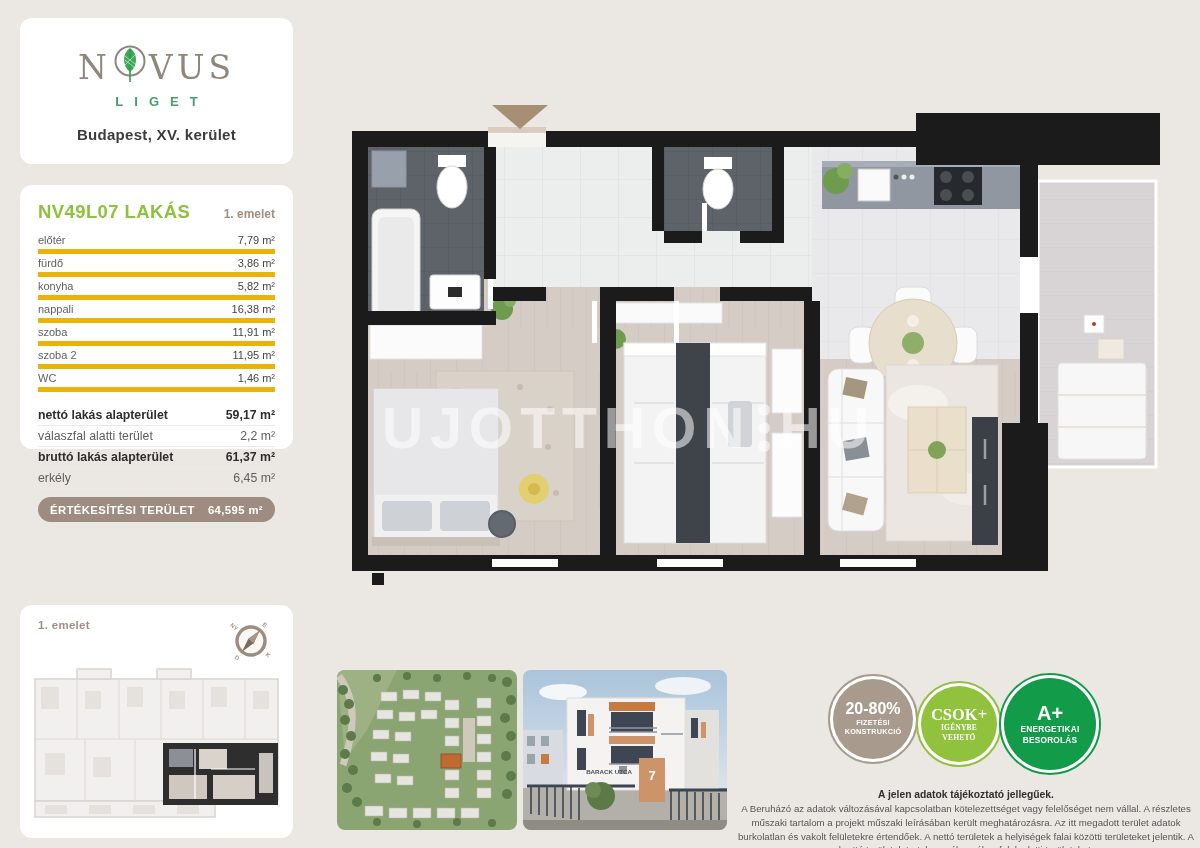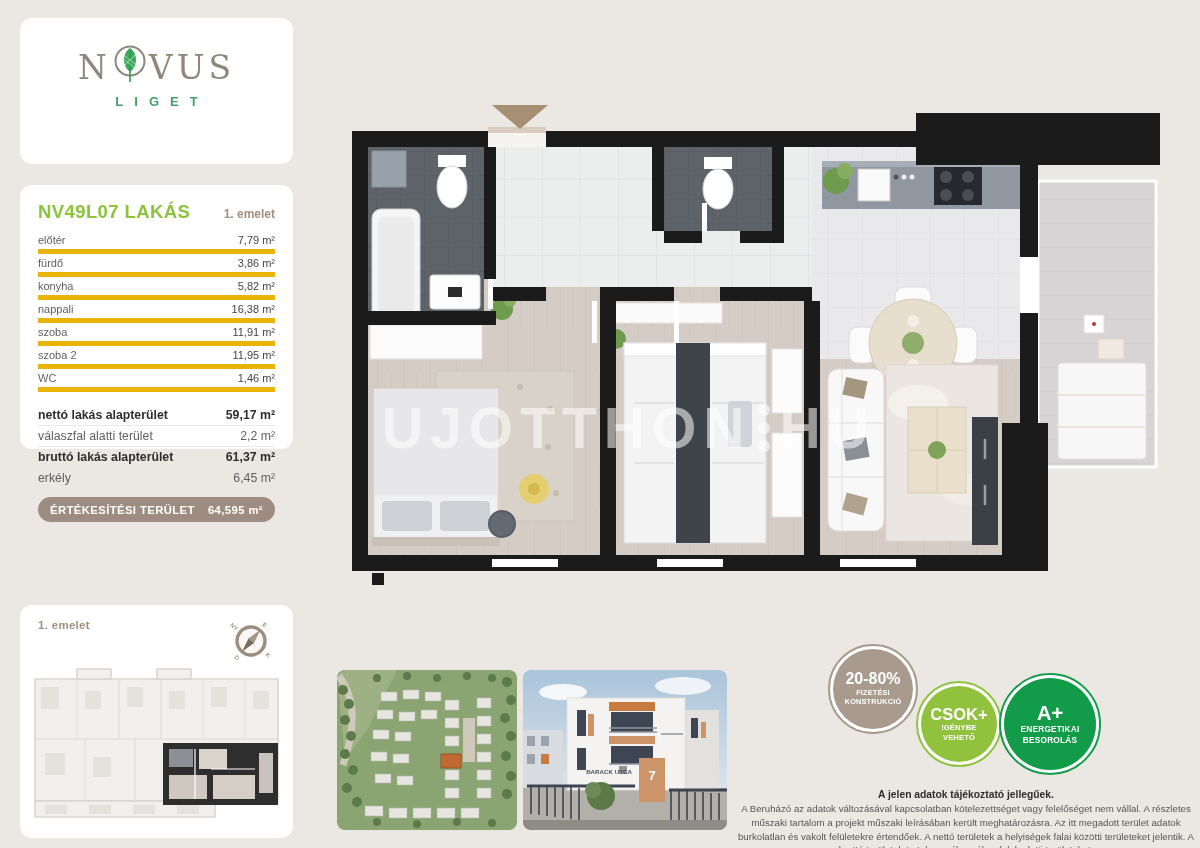--- a/index.html
+++ b/index.html
@@ -54,24 +54,24 @@
   .photo{position:absolute;border-radius:8px;overflow:hidden;}
   .photo-site{left:337px;top:670px;width:180px;height:160px;}
   .photo-bld{left:523px;top:670px;width:204px;height:160px;}
 
   
   .badge{position:absolute;border-radius:50%;border:2px solid;background:#fff;}
   .badge .in{position:absolute;left:3px;top:3px;right:3px;bottom:3px;border-radius:50%;
     display:flex;flex-direction:column;justify-content:center;align-items:center;color:#fff;text-align:center;}
   .badge .v{font-weight:800;line-height:1.05;}
   .badge .l{font-weight:700;line-height:1.25;letter-spacing:.2px;}
-  .badge1{left:828px;top:644px;width:86px;height:86px;border-color:#a89b8d;}
+  .badge1{left:828px;top:674px;width:86px;height:86px;border-color:#a89b8d;}
   .badge1 .in{background:#a89b8d;}
   .badge1 .v{font-size:16px;} .badge1 .l{font-size:7.3px;}
-  .badge2{left:916px;top:681px;width:82px;height:82px;border-color:#90c23e;}
+  .badge2{left:916px;top:681px;width:82px;height:82px;border-color:#90c23e;font-family:Liberation Serif, serif;}
   .badge2 .in{background:#90c23e;}
   .badge2 .v{font-size:16.5px;} .badge2 .l{font-size:7.5px;}
   .badge3{left:999px;top:673px;width:98px;height:98px;border-color:#129b49;}
   .badge3 .in{background:#129b49;}
   .badge3 .v{font-size:20px;} .badge3 .l{font-size:8.3px;}
 
   
   .disc{position:absolute;left:735px;top:789px;width:462px;text-align:center;}
   .disc .t{font-size:10.3px;font-weight:800;color:#2f2f2f;margin-bottom:2px;}
   .disc .b{font-size:9.7px;color:#565656;line-height:1.42;}
@@ -86,20 +86,21 @@
       <svg width="34" height="40" viewBox="0 0 34 40">
         <circle cx="17" cy="17" r="14.5" fill="none" stroke="#8f867c" stroke-width="2"></circle>
         <path d="M17 4 C25 9 25 22 17 28 C9 22 9 9 17 4 Z" fill="#3da858"></path>
         <path d="M17 6 L17 38" stroke="#2f9b4e" stroke-width="1.6"></path>
         <path d="M12 12 L22 20 M22 11 L12 21 M12 16 L22 24" stroke="#bfe6c8" stroke-width="0.8"></path>
       </svg>
     </span>
     <span class="brand-txt">VUS</span>
   </div>
   <div class="brand-sub">LIGET</div>
+  <div class="logo-loc">Budapest, XV. kerület</div>
 </div>
 
 <div class="card unit-card">
   <div class="unit-inner">
     <div class="unit-head">
       <span class="unit-title">NV49L07 LAKÁS</span>
       <span class="unit-floor">1. emelet</span>
     </div>
     <table class="areas">
       <tbody>

